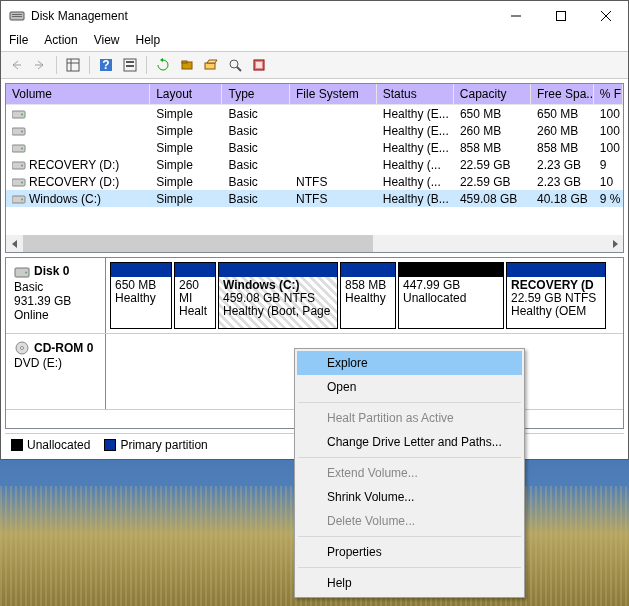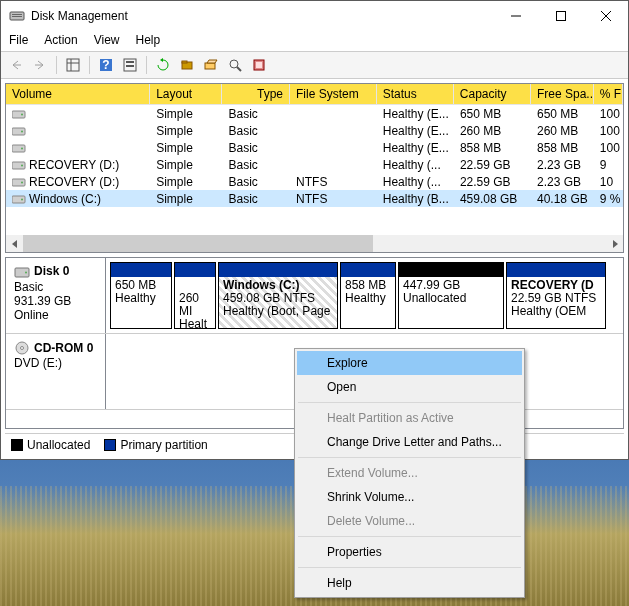--- a/index.html
+++ b/index.html
@@ -16,21 +16,21 @@
 .menubar .mitem { padding: 2px 8px; }
 
 .toolbar { height: 28px; border-top: 1px solid #ccc; border-bottom: 1px solid #ccc; display: flex; align-items: center; padding: 0 4px; gap: 2px; background: #f5f5f5; }
 .toolbar .tbtn { width: 22px; height: 22px; display: flex; align-items: center; justify-content: center; border: 1px solid transparent; }
 .toolbar .tbtn.disabled { opacity: 0.35; }
 .toolbar .sep { width: 1px; height: 18px; background: #ccc; margin: 0 3px; }
 
 .content { flex: 1; display: flex; flex-direction: column; padding: 4px; gap: 4px; overflow: hidden; }
 
 .listview { border: 1px solid #828790; background: #fff; height: 170px; overflow: hidden; position: relative; }
-.lv-head { display: flex; background: #fde047; border-bottom: 1px solid #e5e5e5; }
+.lv-head { display: flex; background: #c4b5fd; border-bottom: 1px solid #e5e5e5; }
 .lv-head .col { padding: 3px 6px; border-right: 1px solid #e5e5e5; white-space: nowrap; overflow: hidden; }
 .lv-body { overflow: hidden; }
 .lv-row { display: flex; height: 17px; align-items: center; }
 .lv-row .cell { padding: 1px 6px; white-space: nowrap; overflow: hidden; }
 .lv-row.selected { background: #cce8ff; }
 .lv-icon { width: 14px; height: 12px; display: inline-block; vertical-align: middle; margin-right: 3px; }
 
 .scroll-h { position: absolute; bottom: 0; left: 0; right: 0; height: 17px; background: #f0f0f0; display: flex; }
 .scroll-h .sbtn { width: 17px; height: 17px; background: #f0f0f0; display: flex; align-items: center; justify-content: center; }
 .scroll-h .strack { flex: 1; background: #f0f0f0; position: relative; }
@@ -174,21 +174,21 @@
         </svg>
       </div>
   </div>
 
   <div class="content">
 
     <div class="listview">
       <div class="lv-head" id="lv-head">
           <div class="col" style="width: 150px;">Volume</div>
           <div class="col" style="width: 75px;">Layout</div>
-          <div class="col" style="width: 70px; text-align: right;">Type</div>
+          <div class="col" style="width: 70px;">Type</div>
           <div class="col" style="width: 90px;">File System</div>
           <div class="col" style="width: 80px;">Status</div>
           <div class="col" style="width: 80px;">Capacity</div>
           <div class="col" style="width: 65px;">Free Spa...</div>
           <div class="col" style="width: 30px;">% F</div>
         </div>
       <div class="lv-body" id="lv-body">
           <div class="lv-row">
             <div class="cell" style="width: 150px;"><span class="lv-icon"><svg width="14" height="12">
                   <rect x="0" y="3" width="13" height="7" rx="1" fill="#d0d0d0" stroke="#888"></rect>
@@ -302,21 +302,21 @@
             <div>Online</div>
           </div>
           <div class="disk-parts">
             <div class="part" style="width: 62px;">
               <div class="pbar"></div>
               <div class="pbody">
                 <div>650 MB</div>
                 <div>Healthy</div>
               </div>
             </div>
-            <div class="part" style="width: 42px; gap: 13px;">
+            <div class="part" style="width: 42px;">
               <div class="pbar"></div>
               <div class="pbody">
                 <div>260 MI</div>
                 <div>Healt</div>
               </div>
             </div>
             <div class="part sel" style="width: 120px;">
               <div class="pbar"></div>
               <div class="pbody">
                 <div class="pname">Windows  (C:)</div>

